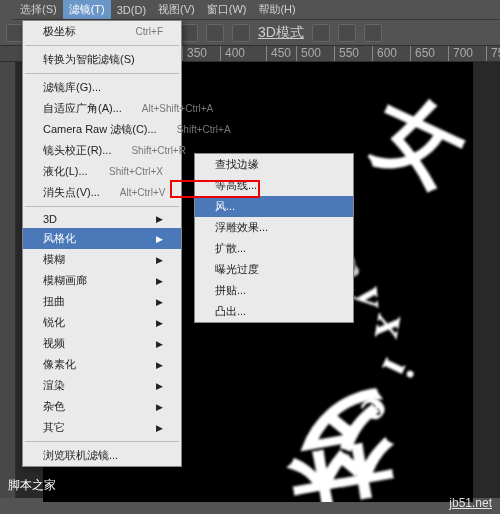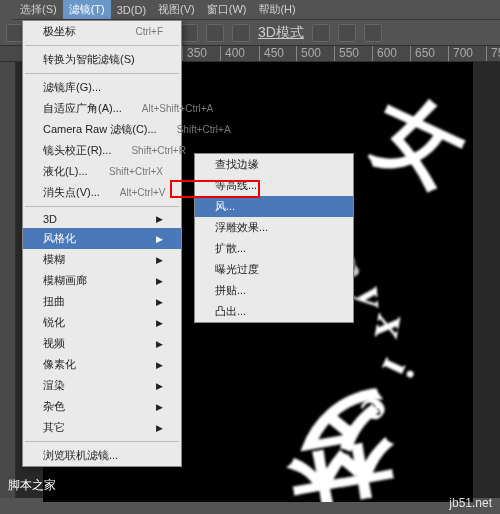--- a/index.html
+++ b/index.html
@@ -17,21 +17,21 @@
 .canvas-wrap{position:absolute;left:16px;top:62px;right:0;bottom:16px;background:#282828;display:flex;justify-content:center;}
 .canvas{width:430px;height:440px;background:#000;position:relative;overflow:hidden;}
 .canvas .txt{position:absolute;color:#fff;font-weight:bold;transform-origin:center;}
 .menu{position:absolute;background:#eaeaea;border:1px solid #888;box-shadow:2px 2px 6px rgba(0,0,0,.4);color:#222;min-width:160px;z-index:100;}
 .menu .item{display:flex;justify-content:space-between;align-items:center;padding:3px 18px 3px 20px;white-space:nowrap;}
 .menu .item.hl{background:#4a78b8;color:#fff;}
 .menu .item .arr{font-size:9px;margin-left:12px;}
 .menu .sep{height:1px;background:#bbb;margin:3px 2px;}
 .menu .sc{color:#777;font-size:10px;margin-left:20px;}
 .redbox{position:absolute;border:2px solid #e00;pointer-events:none;z-index:200;}
-.watermark{position:absolute;right:8px;bottom:4px;color:#fff;font-size:12px;opacity:.85;z-index:50;}
+.watermark{position:absolute;right:8px;bottom:4px;color:#fff;font-size:12px;opacity:.85;z-index:50;text-decoration:underline;}
 .credit{position:absolute;left:8px;bottom:20px;color:#fff;font-size:12px;z-index:50;}
 </style>
 </head>
 <body>
 
 <div class="menubar">
   <span class="mi">选择(S)</span>
   <span class="mi open">滤镜(T)</span>
   <span class="mi">3D(D)</span>
   <span class="mi">视图(V)</span>
@@ -57,21 +57,21 @@
   <div class="btn"></div>
 </div>
 
 <div class="ruler-h" id="rulerh">
     <span class="tick" style="left: 30px;">150</span>
     <span class="tick" style="left: 68px;">200</span>
     <span class="tick" style="left: 106px;">250</span>
     <span class="tick" style="left: 144px;">300</span>
     <span class="tick" style="left: 182px;">350</span>
     <span class="tick" style="left: 220px;">400</span>
-    <span class="tick" style="left: 259px;">450</span>
+    <span class="tick" style="left: 266px;">450</span>
     <span class="tick" style="left: 296px;">500</span>
     <span class="tick" style="left: 334px;">550</span>
     <span class="tick" style="left: 372px;">600</span>
     <span class="tick" style="left: 410px;">650</span>
     <span class="tick" style="left: 448px;">700</span>
     <span class="tick" style="left: 486px;">750</span>
   </div>
 <div class="ruler-v"></div>
 
 <div class="canvas-wrap">

